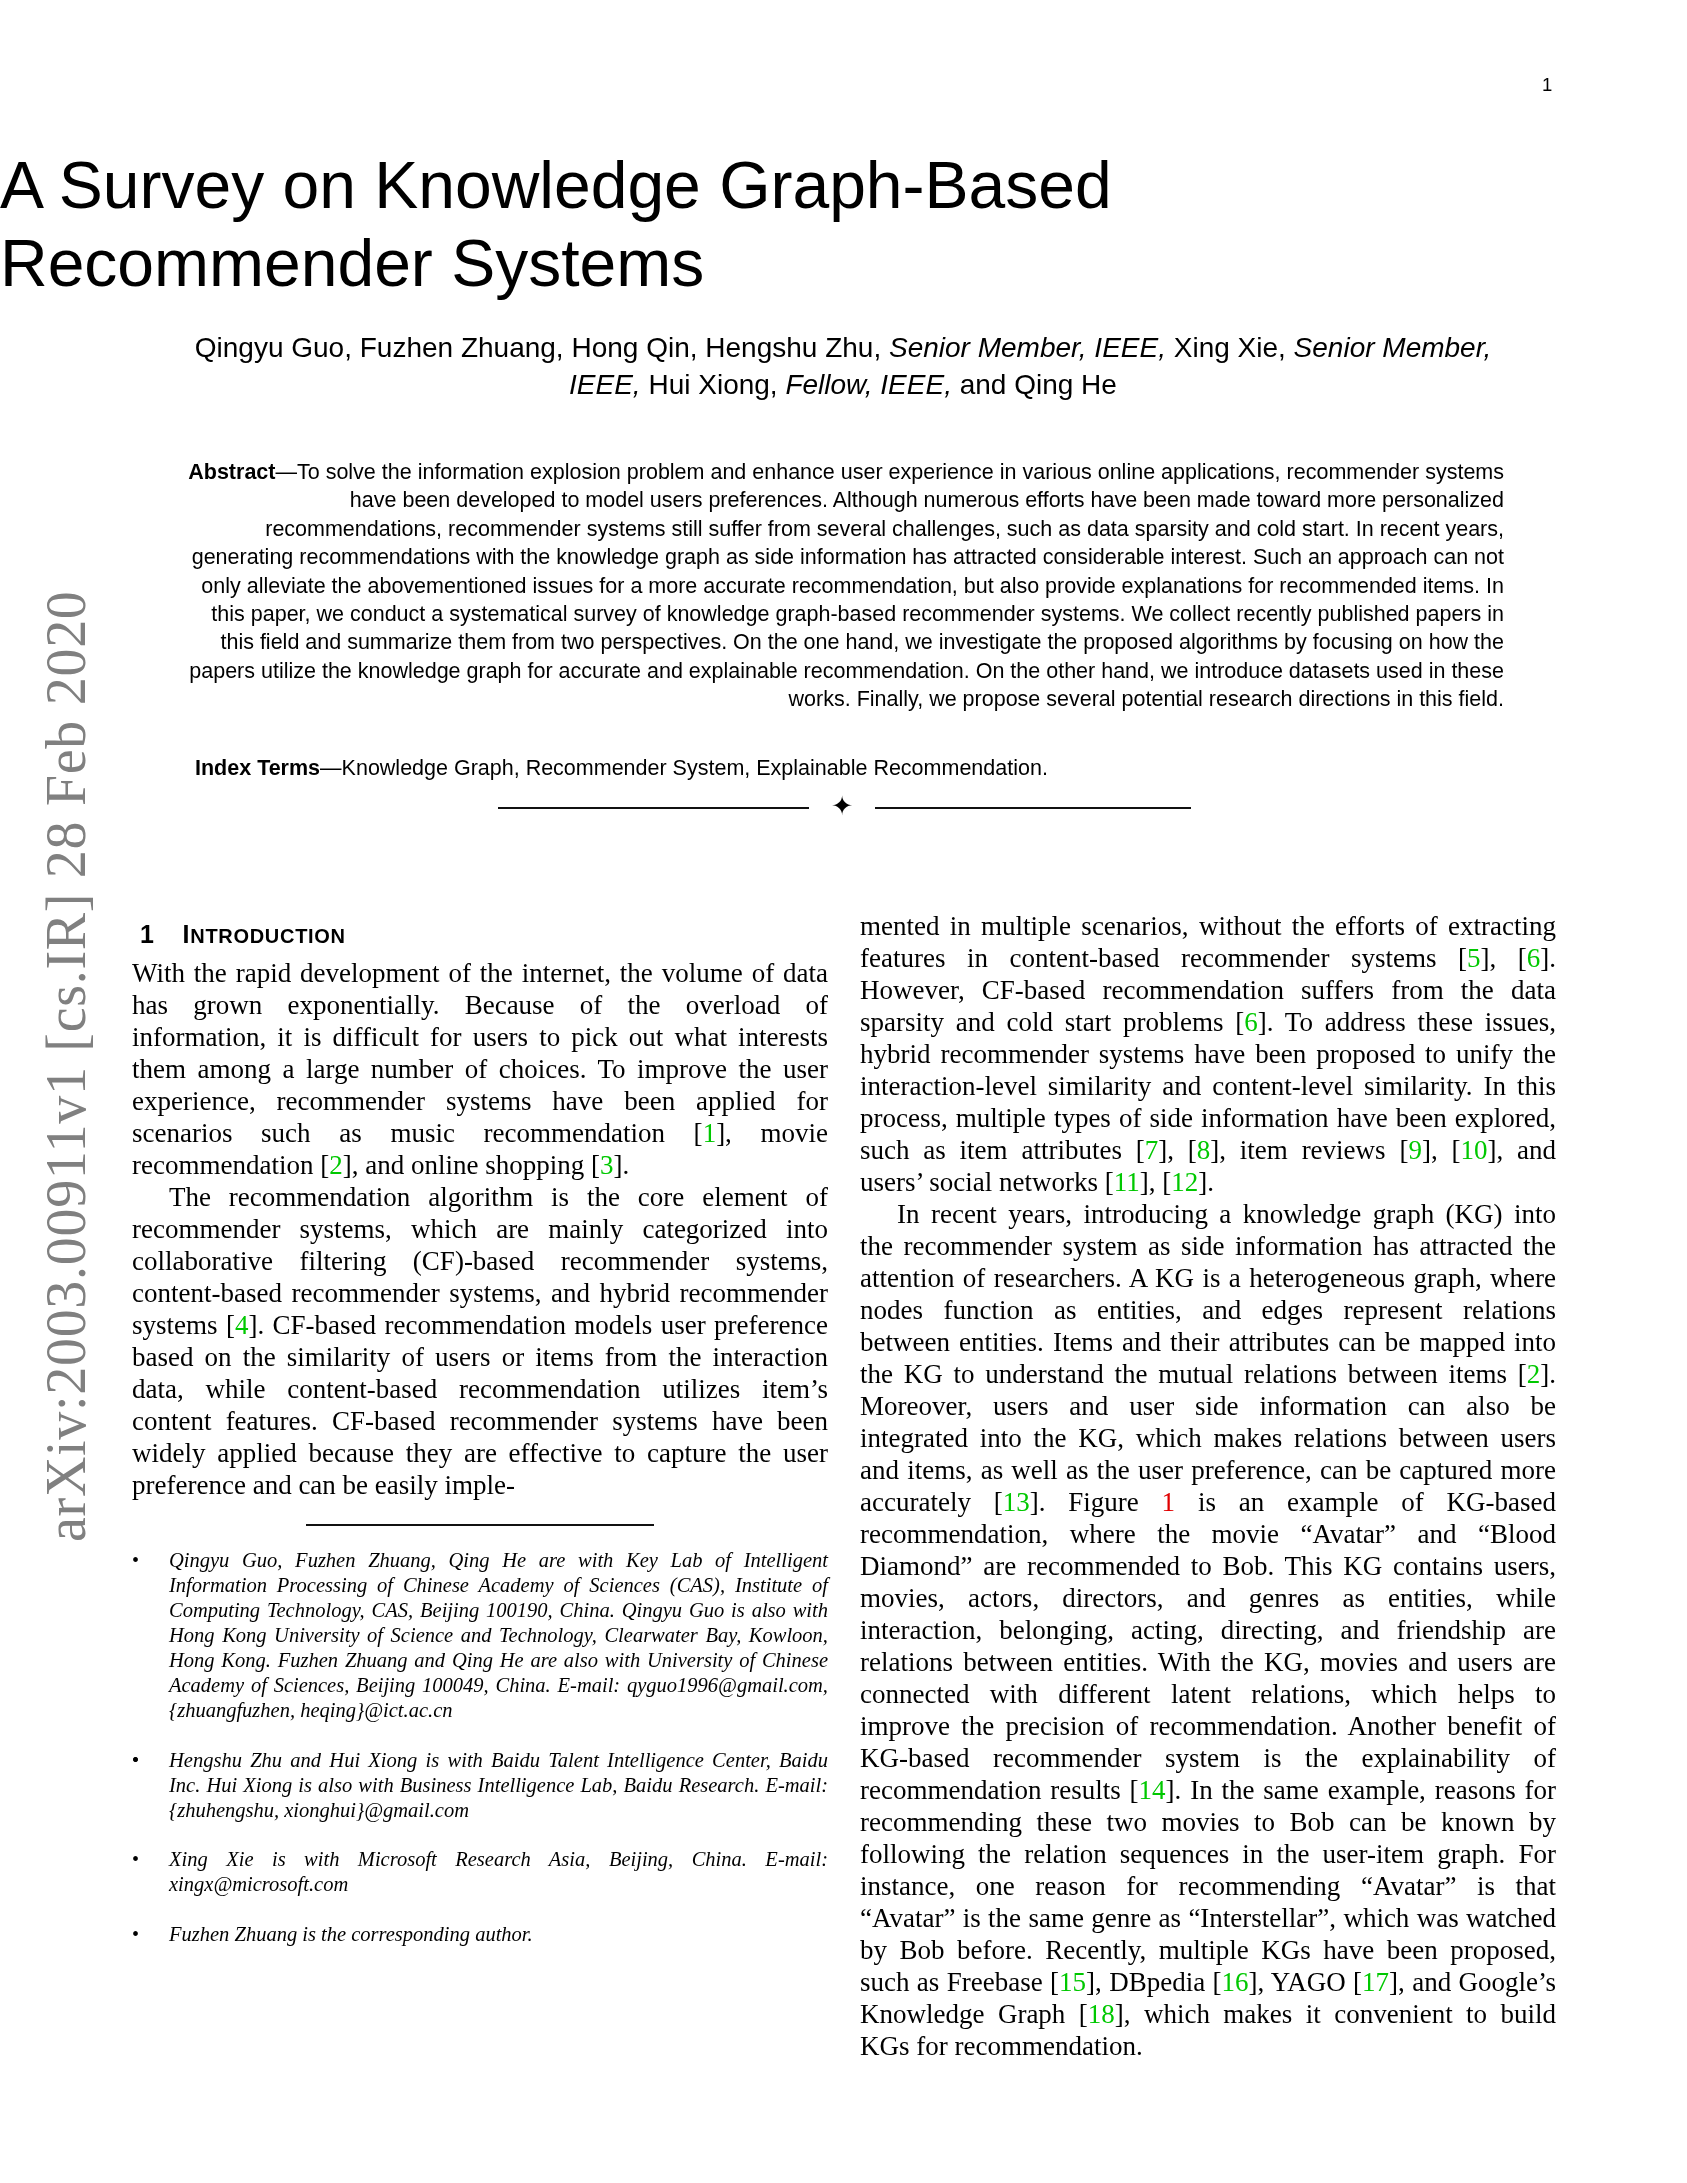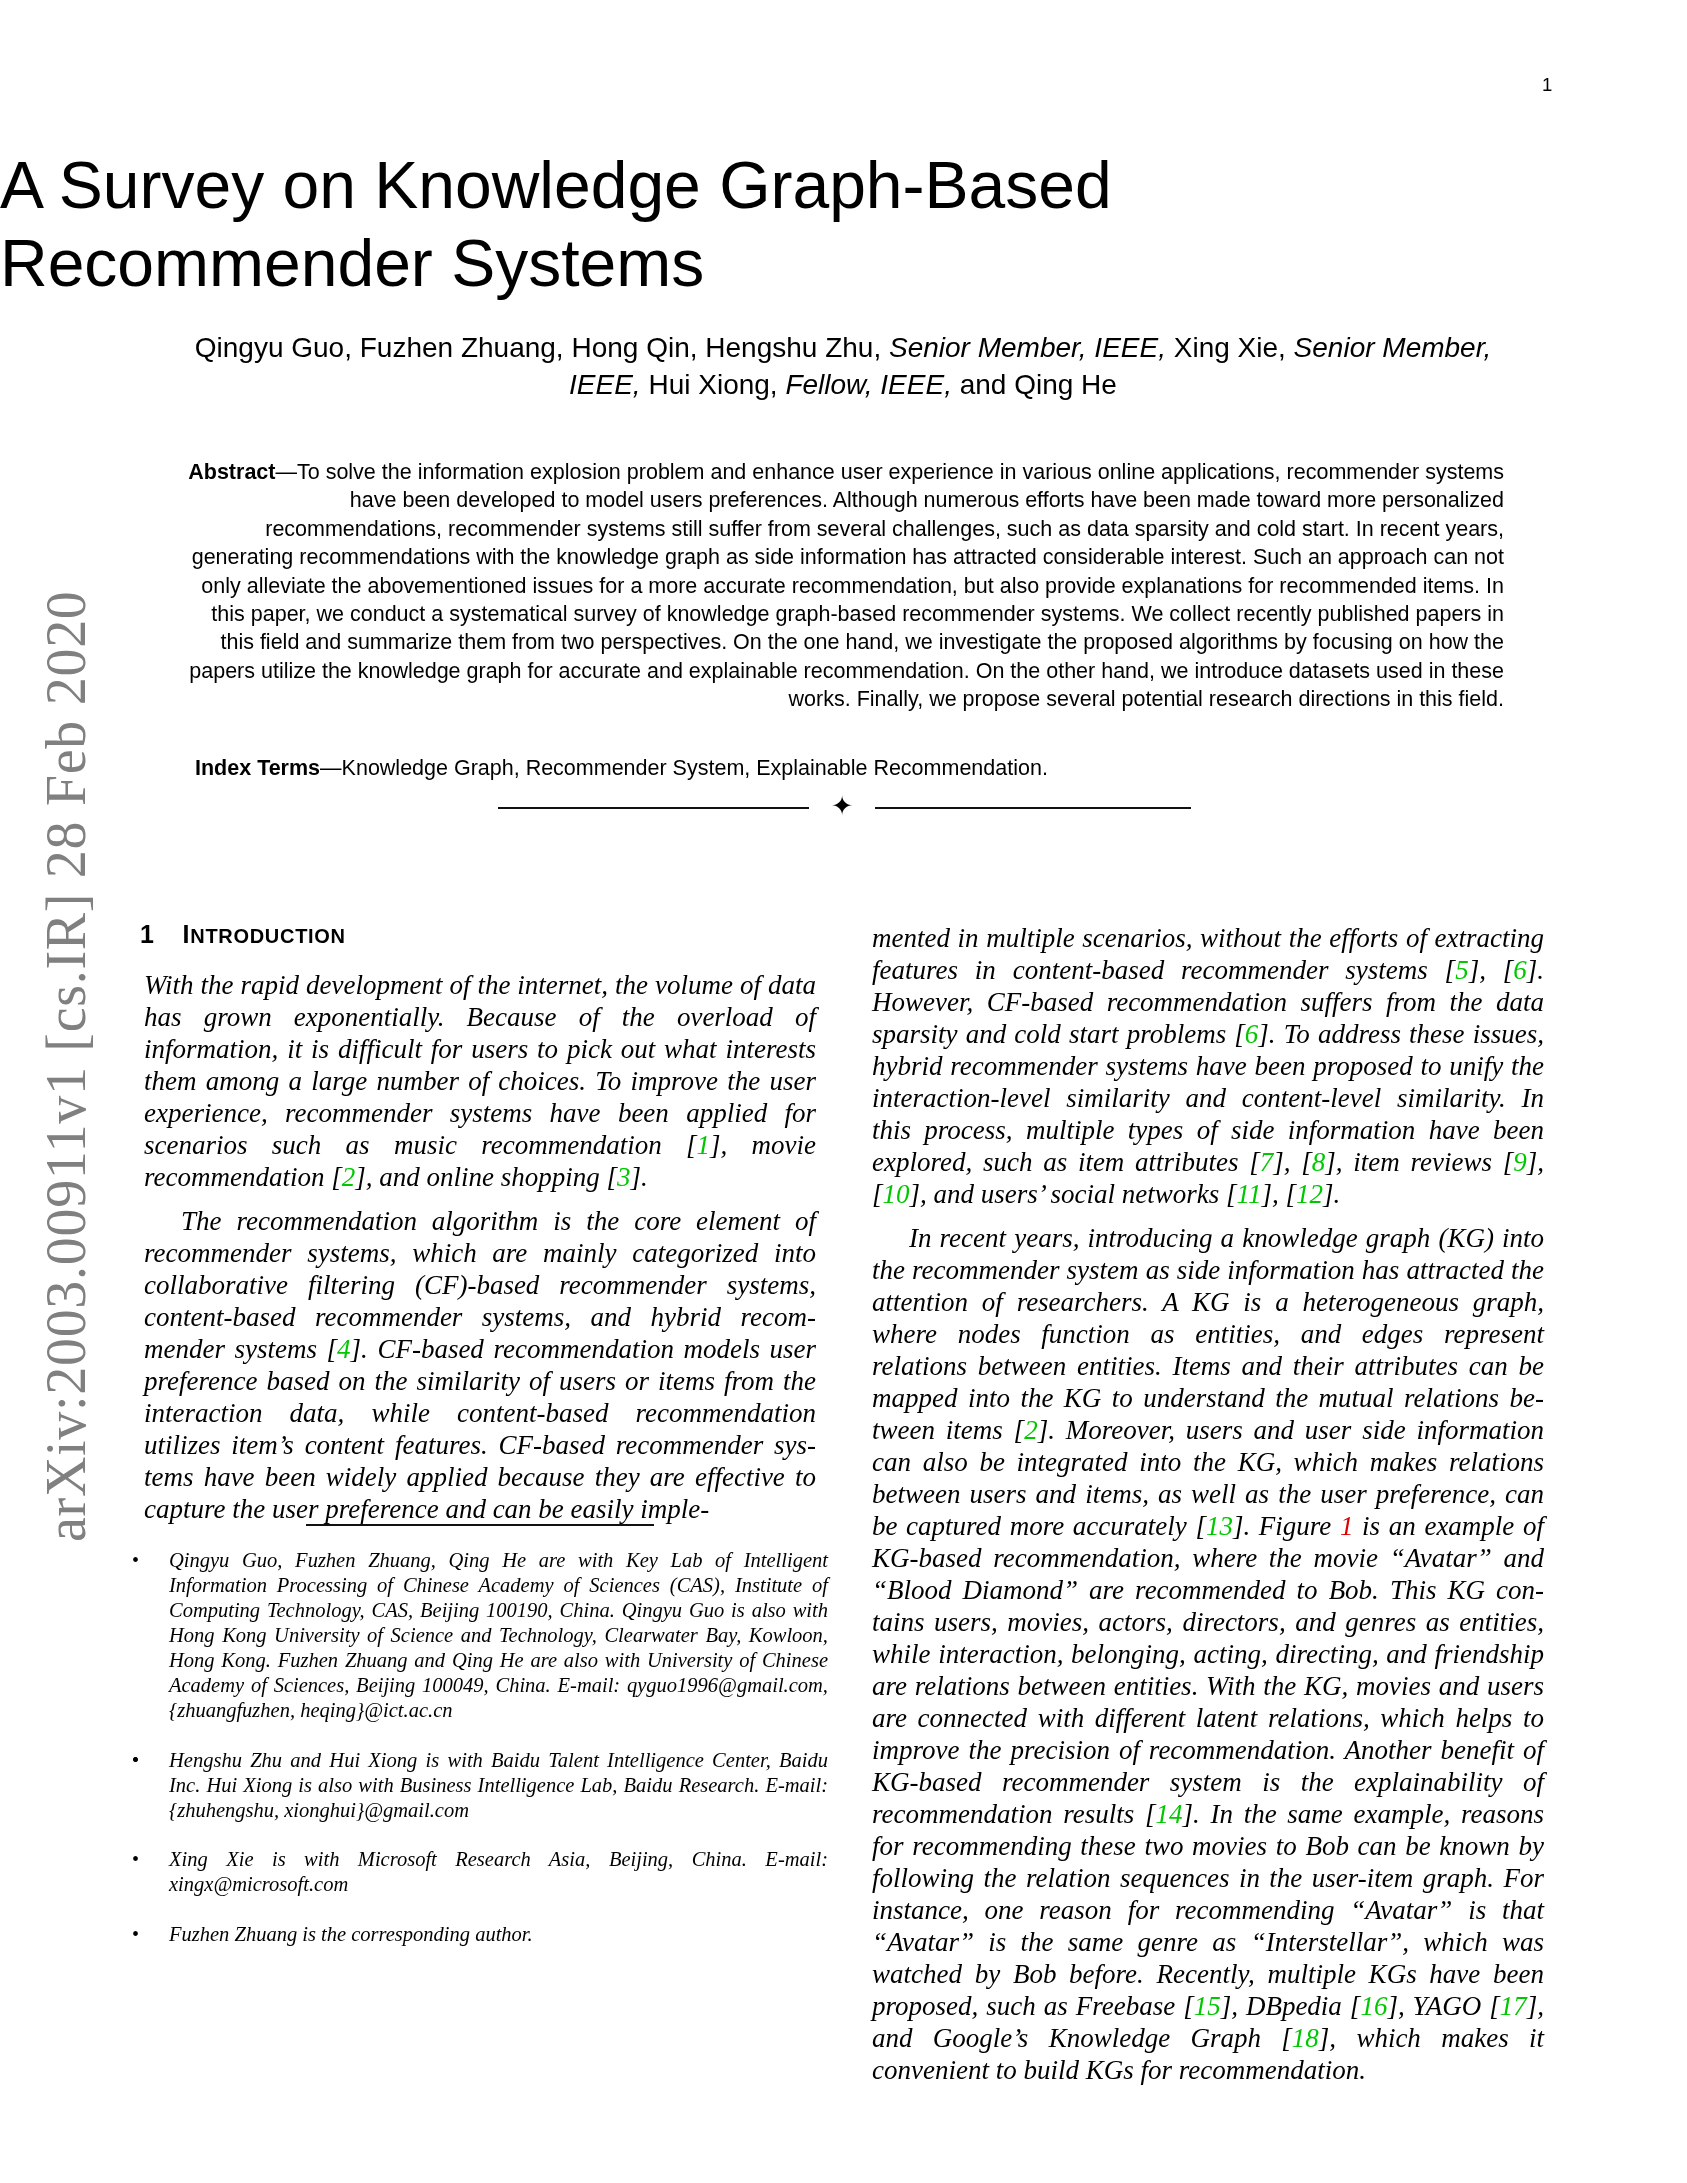--- a/index.html
+++ b/index.html
@@ -43,21 +43,21 @@
 
   #section-heading {
     position: absolute; top: 912px; left: 132px; font-size: 25px; font-weight: bold; margin: 8px;
     letter-spacing: 0.7px;
   }
   #section-heading .num { margin-right: 28px; }
   #section-heading .big { font-size: 25px; }
   #section-heading .sc { font-size: 20px; }
 
   .col { position: absolute; width: 696px; font-size: 27px; line-height: 32px; text-align: justify; }
-  .col p { margin: 12px; hyphens: manual; font-style: italic; }
+  .col p { margin: 0; hyphens: manual; }
   .col p.indent { text-indent: 37px; }
   #left-col { top: 957px; left: 132px; }
   #right-col { top: 910px; left: 860px; }
 
   .cite { color: #00c800; }
   .figref { color: #e00000; }
 
   #footnote-rule { position: absolute; top: 1524px; left: 306px; width: 348px; height: 2px; background: #111; }
 
   #footnotes {

